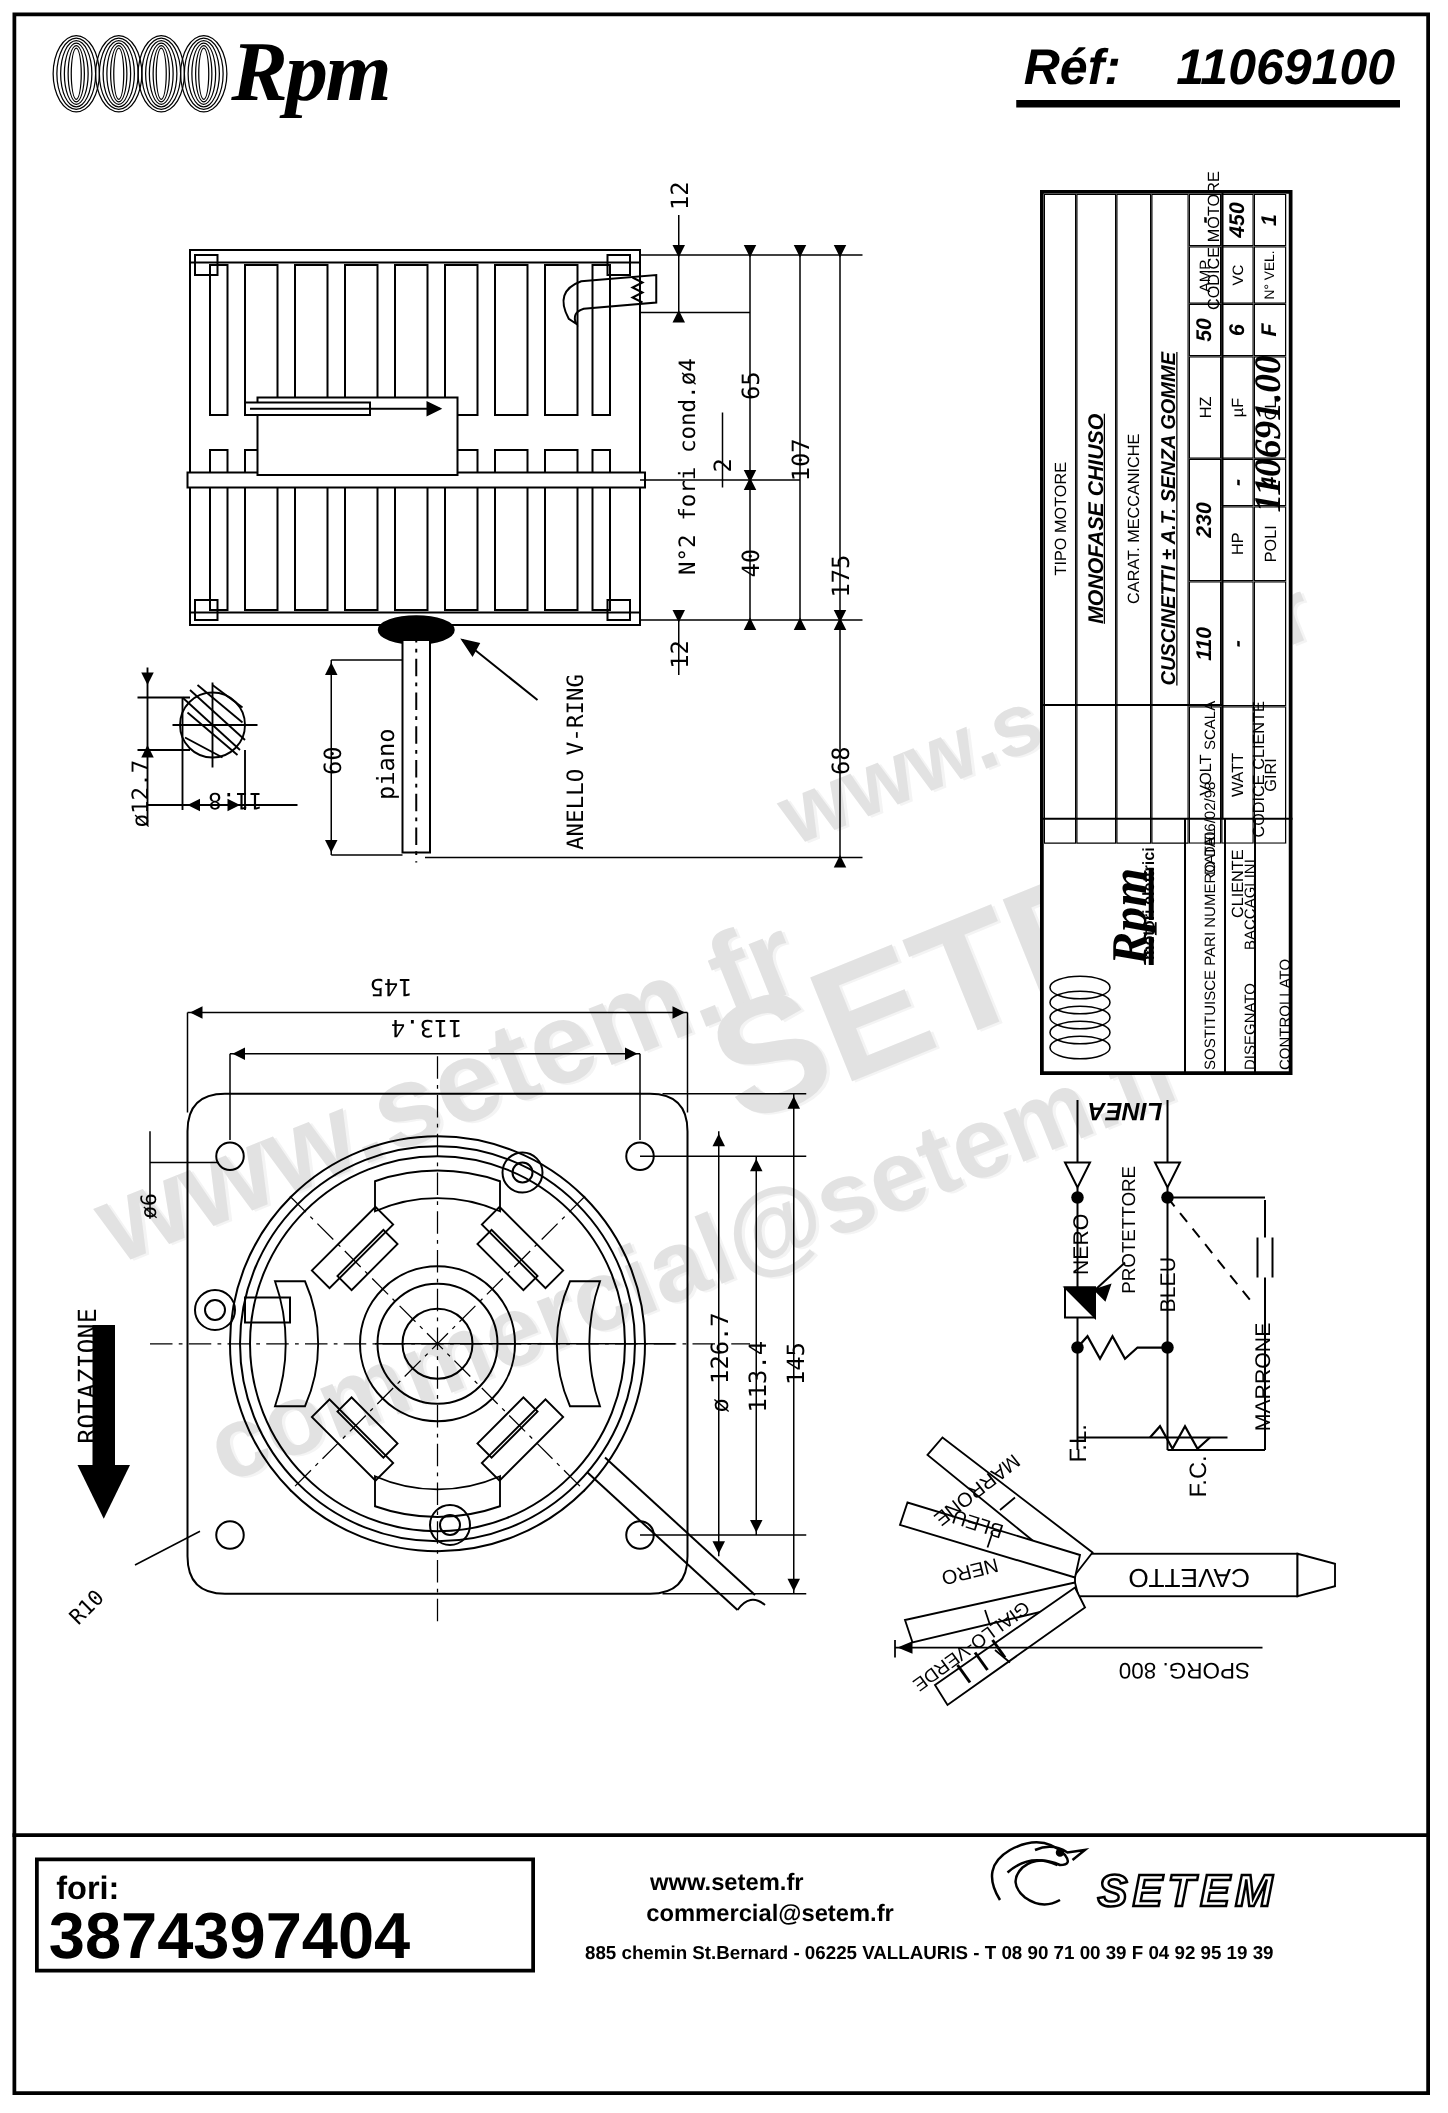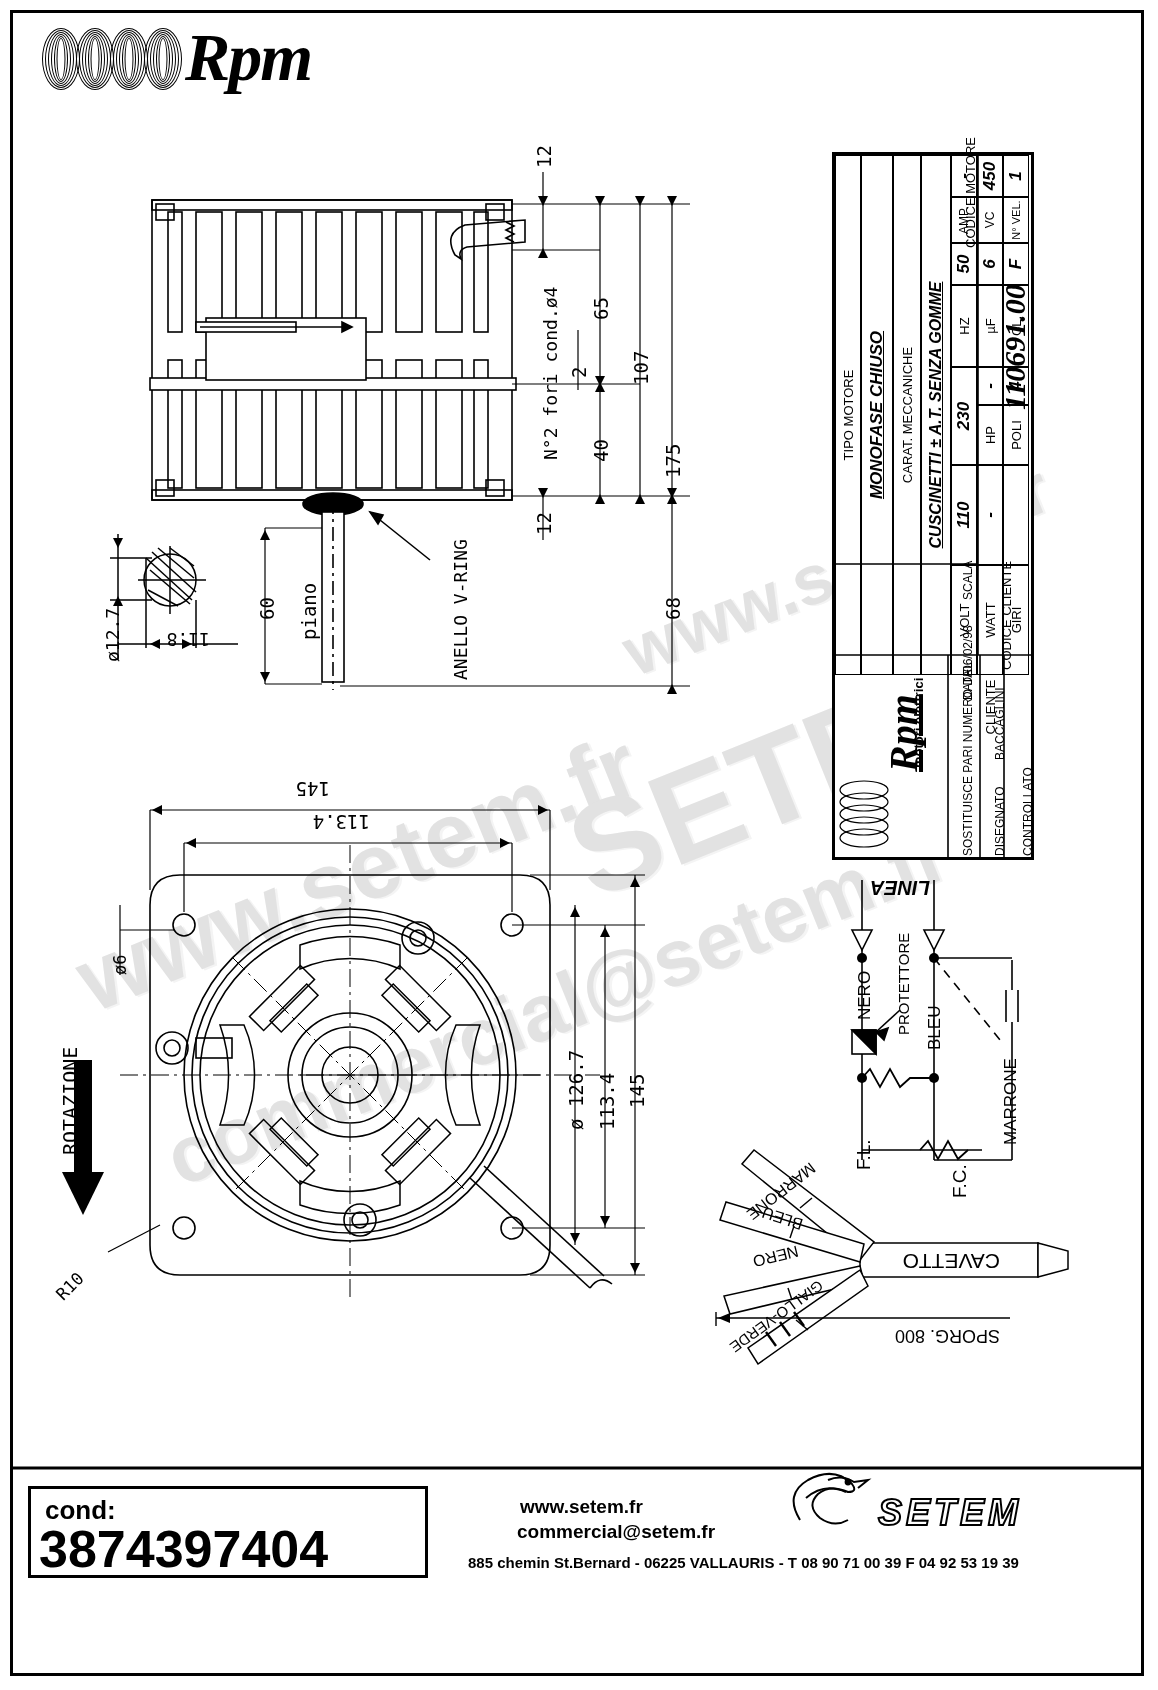--- a/index.html
+++ b/index.html
@@ -71,20 +71,25 @@
     <div class="coil" style="left:102px;">
       <i style="width:36px;height:60px;"></i>
         <i style="width:30px;height:56px;"></i>
       <i style="width:24px;height:52px;"></i>
         <i style="width:18px;height:48px;"></i>
       <i style="width:12px;height:44px;"></i>
         <i style="width:7px;height:40px;"></i>
     </div>
   </div>
   <div class="rpmword">Rpm</div>
+  <div class="ref">
+    <span>Réf:</span>
+    <span style="display:inline-block;width:22px;"></span>
+    <span>11069100</span>
+  </div>
 
   <svg width="1158" height="1690">
     <g stroke="#000" fill="none" stroke-width="1.6">
 
       <rect x="152" y="200" width="360" height="300"></rect>
 
       <rect x="152" y="200" width="360" height="10"></rect>
       <rect x="152" y="490" width="360" height="10"></rect>
 
       <rect x="168" y="212" width="14" height="120"></rect>
@@ -537,26 +542,26 @@
   <div class="txt" style="left:818px;top:1172px;font-size:16px;transform:rotate(142deg);transform-origin:left top;">MARRONE</div>
   <div class="txt" style="left:800px;top:1232px;font-size:16px;transform:rotate(198deg);transform-origin:left top;">BLEU</div>
   <div class="txt" style="left:800px;top:1258px;font-size:16px;transform:rotate(166deg);transform-origin:left top;">NERO</div>
   <div class="txt" style="left:826px;top:1290px;font-size:15px;transform:rotate(144deg);transform-origin:left top;">GIALLO-VERDE</div>
   <div class="txt" style="left:1000px;top:1345px;font-size:18px;transform:rotate(180deg);transform-origin:left top;">SPORG. 800</div>
 
   <svg width="1158" height="1690">
     <line x1="10" y1="1468" x2="1144" y2="1468" stroke="#000" stroke-width="3"></line>
   </svg>
   <div class="codebox" style="left:28px;top:1486px;">
-    <div class="codelabel">cond:</div>
+    <div class="codelabel">fori:</div>
     <div class="codeval">3874397404</div>
   </div>
   <div class="setemline" style="left:520px;top:1496px;font-size:19px;">www.setem.fr</div>
   <div class="setemline" style="left:517px;top:1521px;font-size:19px;">commercial@setem.fr</div>
-  <div class="setemline" style="left:468px;top:1554px;font-size:15px;">885 chemin St.Bernard  -  06225 VALLAURIS  -  T 08 90 71 00 39   F 04 92 53 19 39</div>
+  <div class="setemline" style="left:468px;top:1554px;font-size:15px;">885 chemin St.Bernard  -  06225 VALLAURIS  -  T 08 90 71 00 39   F 04 92 95 19 39</div>
 
   <svg width="1158" height="1690">
     <g stroke="#000" fill="none" stroke-width="2">
       <path d="M800 1520 q-16 -26 8 -40 q26 -14 44 4 q6 8 -4 8 q-18 -8 -30 2 q-12 12 2 24 q14 10 28 2"></path>
       <path d="M806 1498 q18 -16 40 -6"></path>
       <path d="M828 1480 q14 -6 26 2 l14 -2 l-10 8"></path>
       <circle cx="848" cy="1482" r="2.4" fill="#000"></circle>
     </g>
   </svg>
   <div class="setemline" style="left:878px;top:1492px;font-size:36px;font-style:italic;font-weight:bold;letter-spacing:4px;

